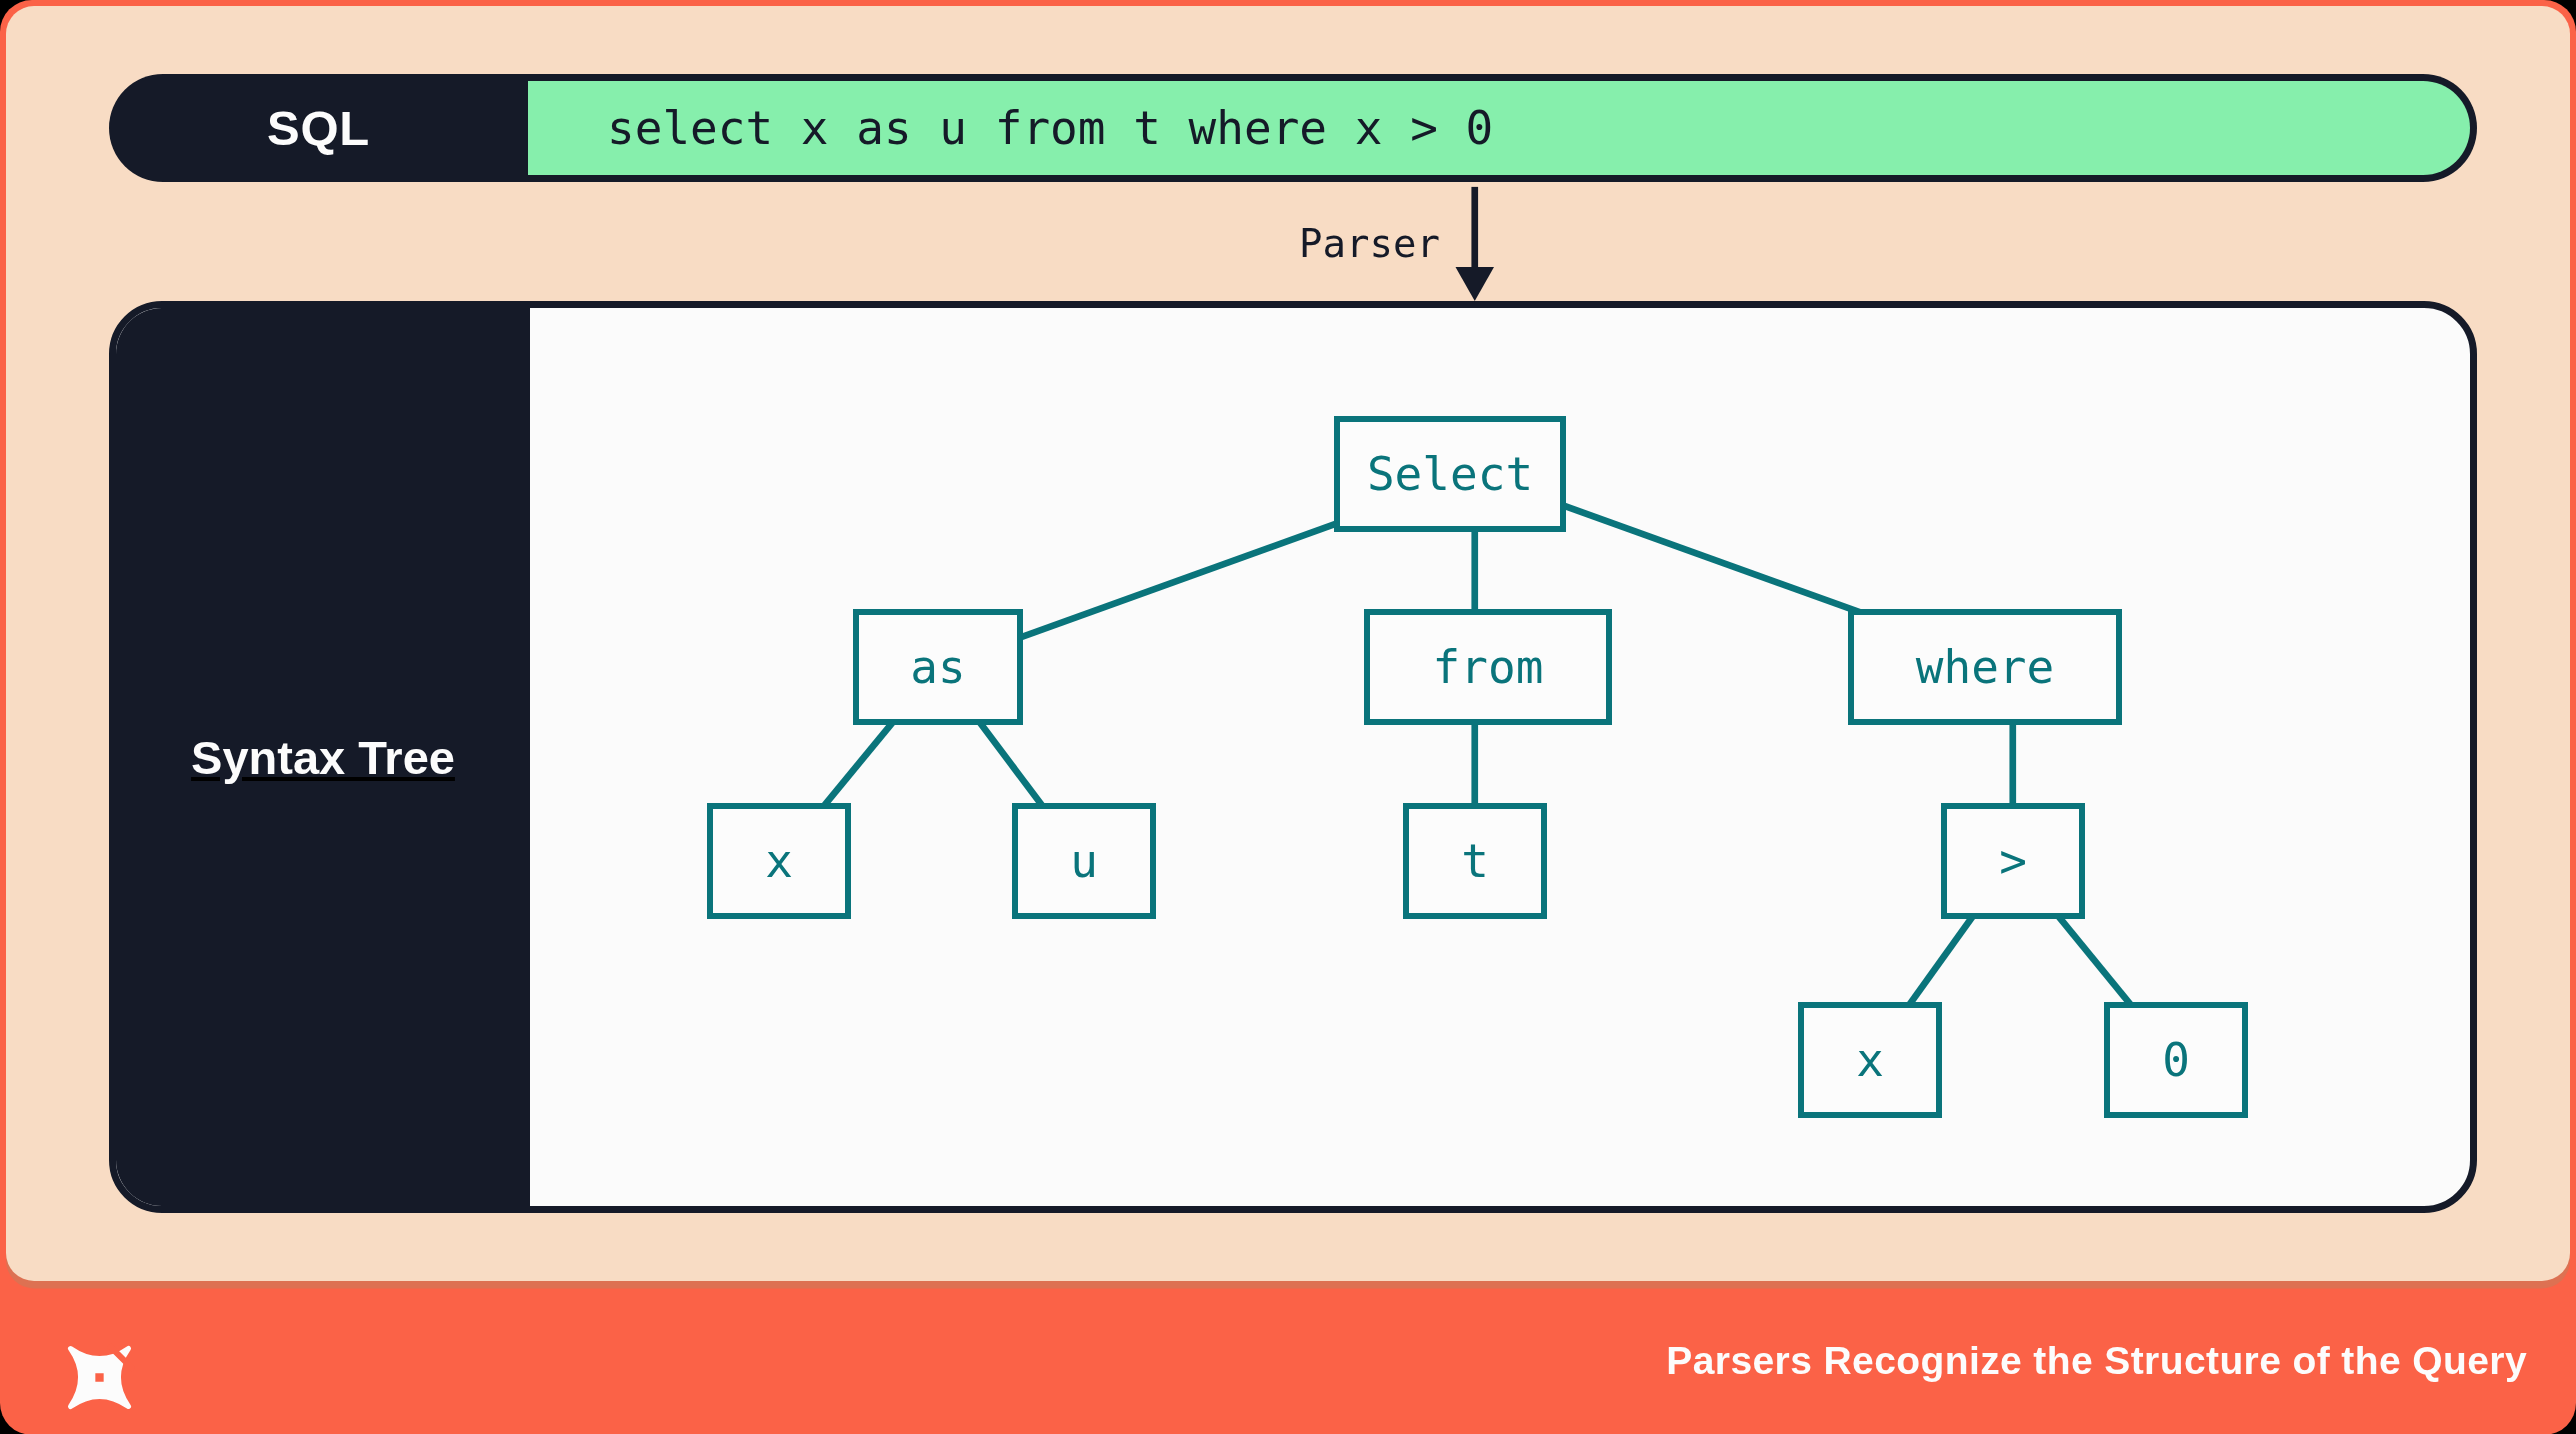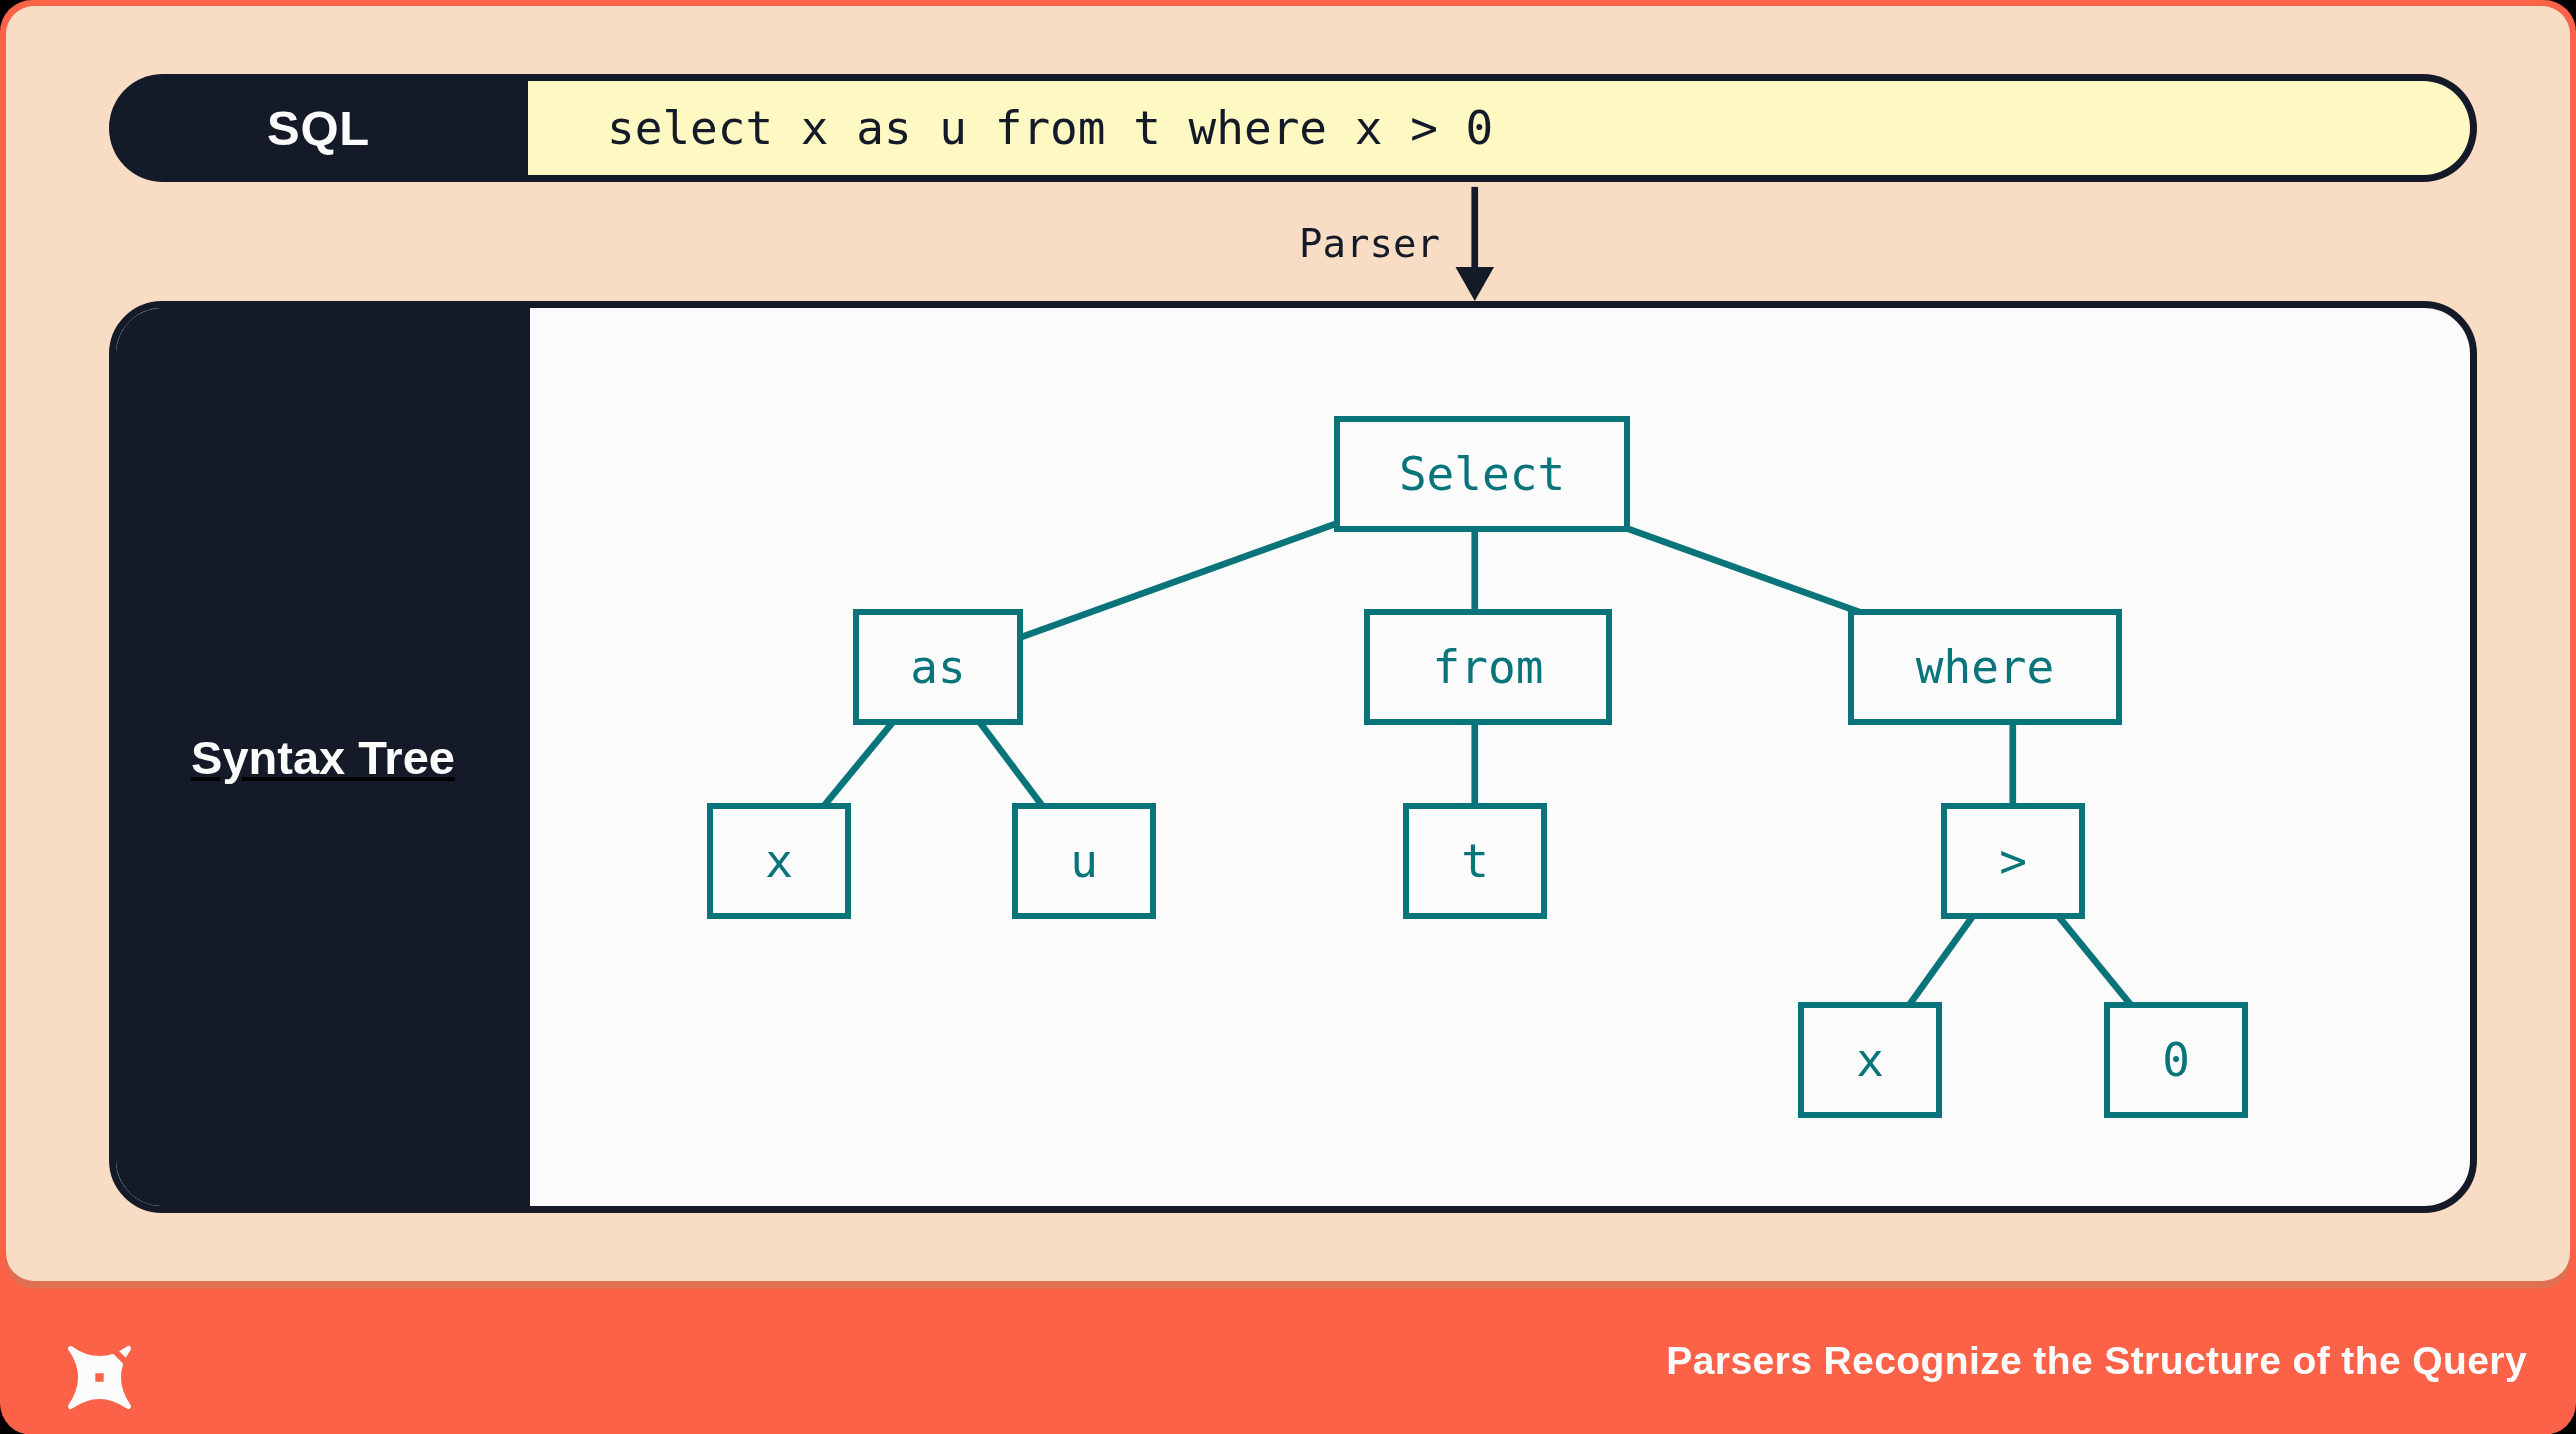--- a/index.html
+++ b/index.html
@@ -19,21 +19,21 @@
     position:absolute;left:109px;top:74px;width:2368px;height:108px;
     background:#151A28;border-radius:54px;
   }
   .sql-label{
     position:absolute;left:0;top:0;width:419px;height:108px;
     display:flex;align-items:center;justify-content:center;
     color:#FCFCFC;font-size:49px;font-weight:bold;letter-spacing:0.7px;
   }
   .sql-field{
     position:absolute;left:419px;top:6.7px;right:6.7px;bottom:6.7px;
-    background:#fef9c3;border-radius:0 47px 47px 0;
+    background:#86efac;border-radius:0 47px 47px 0;
     display:flex;align-items:center;
   }
   .sql-query{
     padding-left:79px;
     font-family:"DejaVu Sans Mono",monospace;
     font-size:46px;color:#151A28;white-space:pre;
   }
   
   .parser-label{
     position:absolute;left:1218px;top:221px;width:222px;
@@ -61,21 +61,21 @@
     pointer-events:none;
   }
   
   .node{
     position:absolute;height:116px;box-sizing:border-box;
     background:#FCFCFC;border:6.7px solid #0A747B;
     display:flex;align-items:center;justify-content:center;
     font-family:"DejaVu Sans Mono",monospace;
     font-size:46px;color:#0A747B;white-space:pre;
   }
-  .n-select{left:1334px;top:416px;width:296px;}
+  .n-select{left:1334px;top:416px;width:232px;}
   .n-as    {left:853px;top:609px;width:170px;}
   .n-from  {left:1364px;top:609px;width:248px;}
   .n-where {left:1848px;top:609px;width:274px;}
   .n-x1    {left:707px; top:803px;width:144px;}
   .n-u     {left:1012px;top:803px;width:144px;}
   .n-t     {left:1403px;top:803px;width:144px;}
   .n-gt    {left:1941px;top:803px;width:144px;}
   .n-x2    {left:1798px;top:1002px;width:144px;}
   .n-zero  {left:2104px;top:1002px;width:144px;}
   

